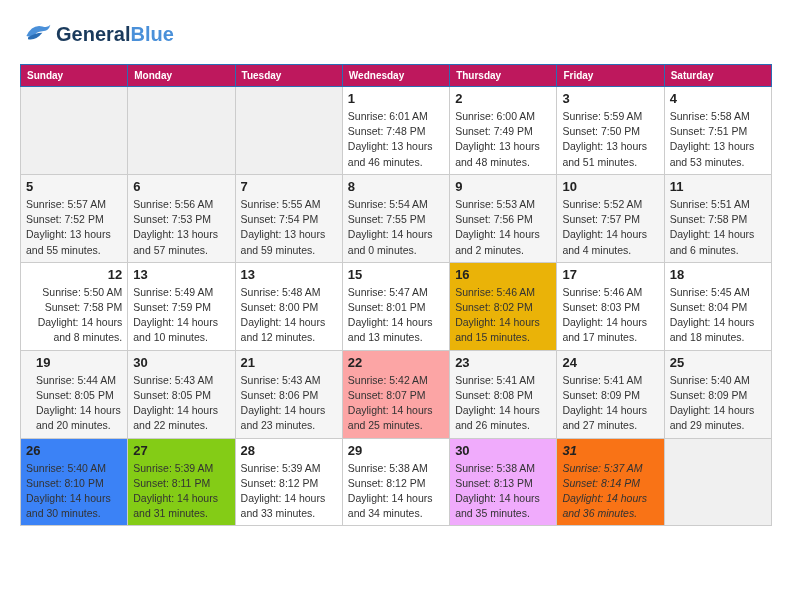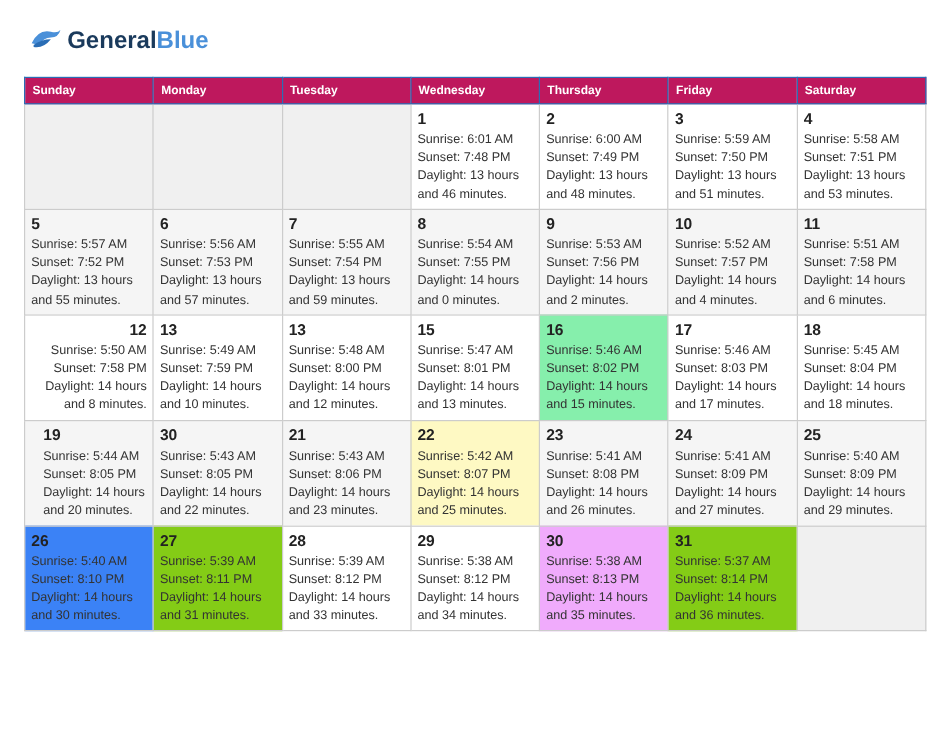--- a/index.html
+++ b/index.html
@@ -173,21 +173,21 @@
           <div class="day-info">Sunrise: 5:49 AM<br>Sunset: 7:59 PM<br>Daylight: 14 hours<br>and 10 minutes.</div>
         </td>
         <td style="background: rgb(255, 255, 255);">
           <div class="day-number">13</div>
           <div class="day-info">Sunrise: 5:48 AM<br>Sunset: 8:00 PM<br>Daylight: 14 hours<br>and 12 minutes.</div>
         </td>
         <td style="background: rgb(255, 255, 255);">
           <div class="day-number">15</div>
           <div class="day-info">Sunrise: 5:47 AM<br>Sunset: 8:01 PM<br>Daylight: 14 hours<br>and 13 minutes.</div>
         </td>
-        <td style="background: #86efac;">
+        <td style="background: #eab308;">
           <div class="day-number">16</div>
           <div class="day-info">Sunrise: 5:46 AM<br>Sunset: 8:02 PM<br>Daylight: 14 hours<br>and 15 minutes.</div>
         </td>
         <td style="background: rgb(255, 255, 255); margin-left: 42px;">
           <div class="day-number">17</div>
           <div class="day-info">Sunrise: 5:46 AM<br>Sunset: 8:03 PM<br>Daylight: 14 hours<br>and 17 minutes.</div>
         </td>
         <td style="background: rgb(255, 255, 255);">
           <div class="day-number">18</div>
           <div class="day-info">Sunrise: 5:45 AM<br>Sunset: 8:04 PM<br>Daylight: 14 hours<br>and 18 minutes.</div>
@@ -199,21 +199,21 @@
           <div class="day-info">Sunrise: 5:44 AM<br>Sunset: 8:05 PM<br>Daylight: 14 hours<br>and 20 minutes.</div>
         </td>
         <td style="background: rgb(245, 245, 245);">
           <div class="day-number">30</div>
           <div class="day-info">Sunrise: 5:43 AM<br>Sunset: 8:05 PM<br>Daylight: 14 hours<br>and 22 minutes.</div>
         </td>
         <td style="background: rgb(245, 245, 245);">
           <div class="day-number">21</div>
           <div class="day-info">Sunrise: 5:43 AM<br>Sunset: 8:06 PM<br>Daylight: 14 hours<br>and 23 minutes.</div>
         </td>
-        <td style="background: #fef9c3;">
+        <td style="background: #fca5a5;">
           <div class="day-number">22</div>
           <div class="day-info">Sunrise: 5:42 AM<br>Sunset: 8:07 PM<br>Daylight: 14 hours<br>and 25 minutes.</div>
         </td>
         <td style="background: rgb(245, 245, 245);">
           <div class="day-number">23</div>
           <div class="day-info">Sunrise: 5:41 AM<br>Sunset: 8:08 PM<br>Daylight: 14 hours<br>and 26 minutes.</div>
         </td>
         <td style="background: rgb(245, 245, 245);">
           <div class="day-number">24</div>
           <div class="day-info">Sunrise: 5:41 AM<br>Sunset: 8:09 PM<br>Daylight: 14 hours<br>and 27 minutes.</div>
@@ -237,20 +237,20 @@
           <div class="day-info">Sunrise: 5:39 AM<br>Sunset: 8:12 PM<br>Daylight: 14 hours<br>and 33 minutes.</div>
         </td>
         <td style="background: rgb(255, 255, 255); margin-top: 32px;">
           <div class="day-number">29</div>
           <div class="day-info">Sunrise: 5:38 AM<br>Sunset: 8:12 PM<br>Daylight: 14 hours<br>and 34 minutes.</div>
         </td>
         <td style="background: #f0abfc;">
           <div class="day-number">30</div>
           <div class="day-info">Sunrise: 5:38 AM<br>Sunset: 8:13 PM<br>Daylight: 14 hours<br>and 35 minutes.</div>
         </td>
-        <td style="background: #84cc16;">
+        <td style="background: #f97316; font-style: italic;">
           <div class="day-number">31</div>
           <div class="day-info">Sunrise: 5:37 AM<br>Sunset: 8:14 PM<br>Daylight: 14 hours<br>and 36 minutes.</div>
         </td>
         <td class="empty-cell"></td>
       </tr>
     </tbody>
 </table>
 
 </body></html>

